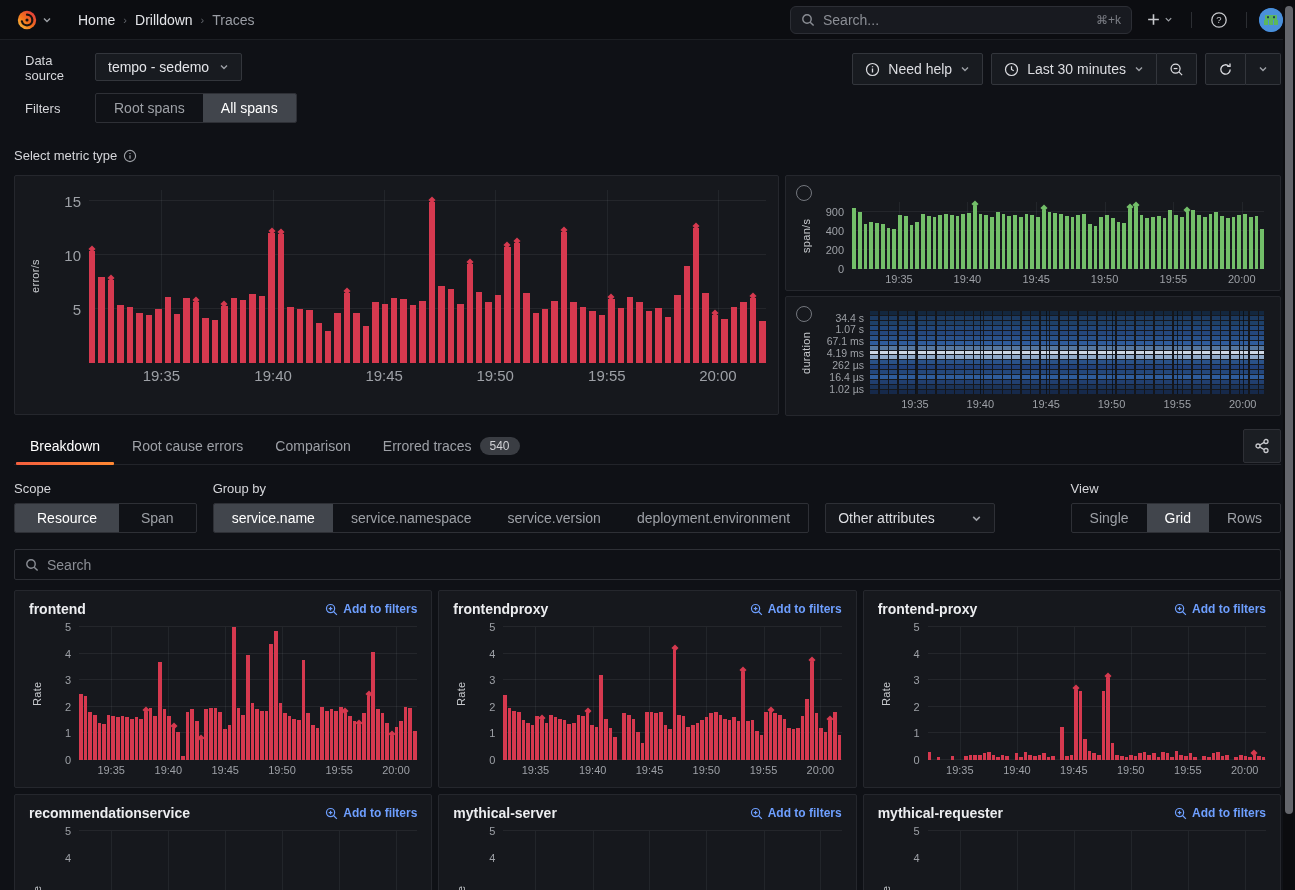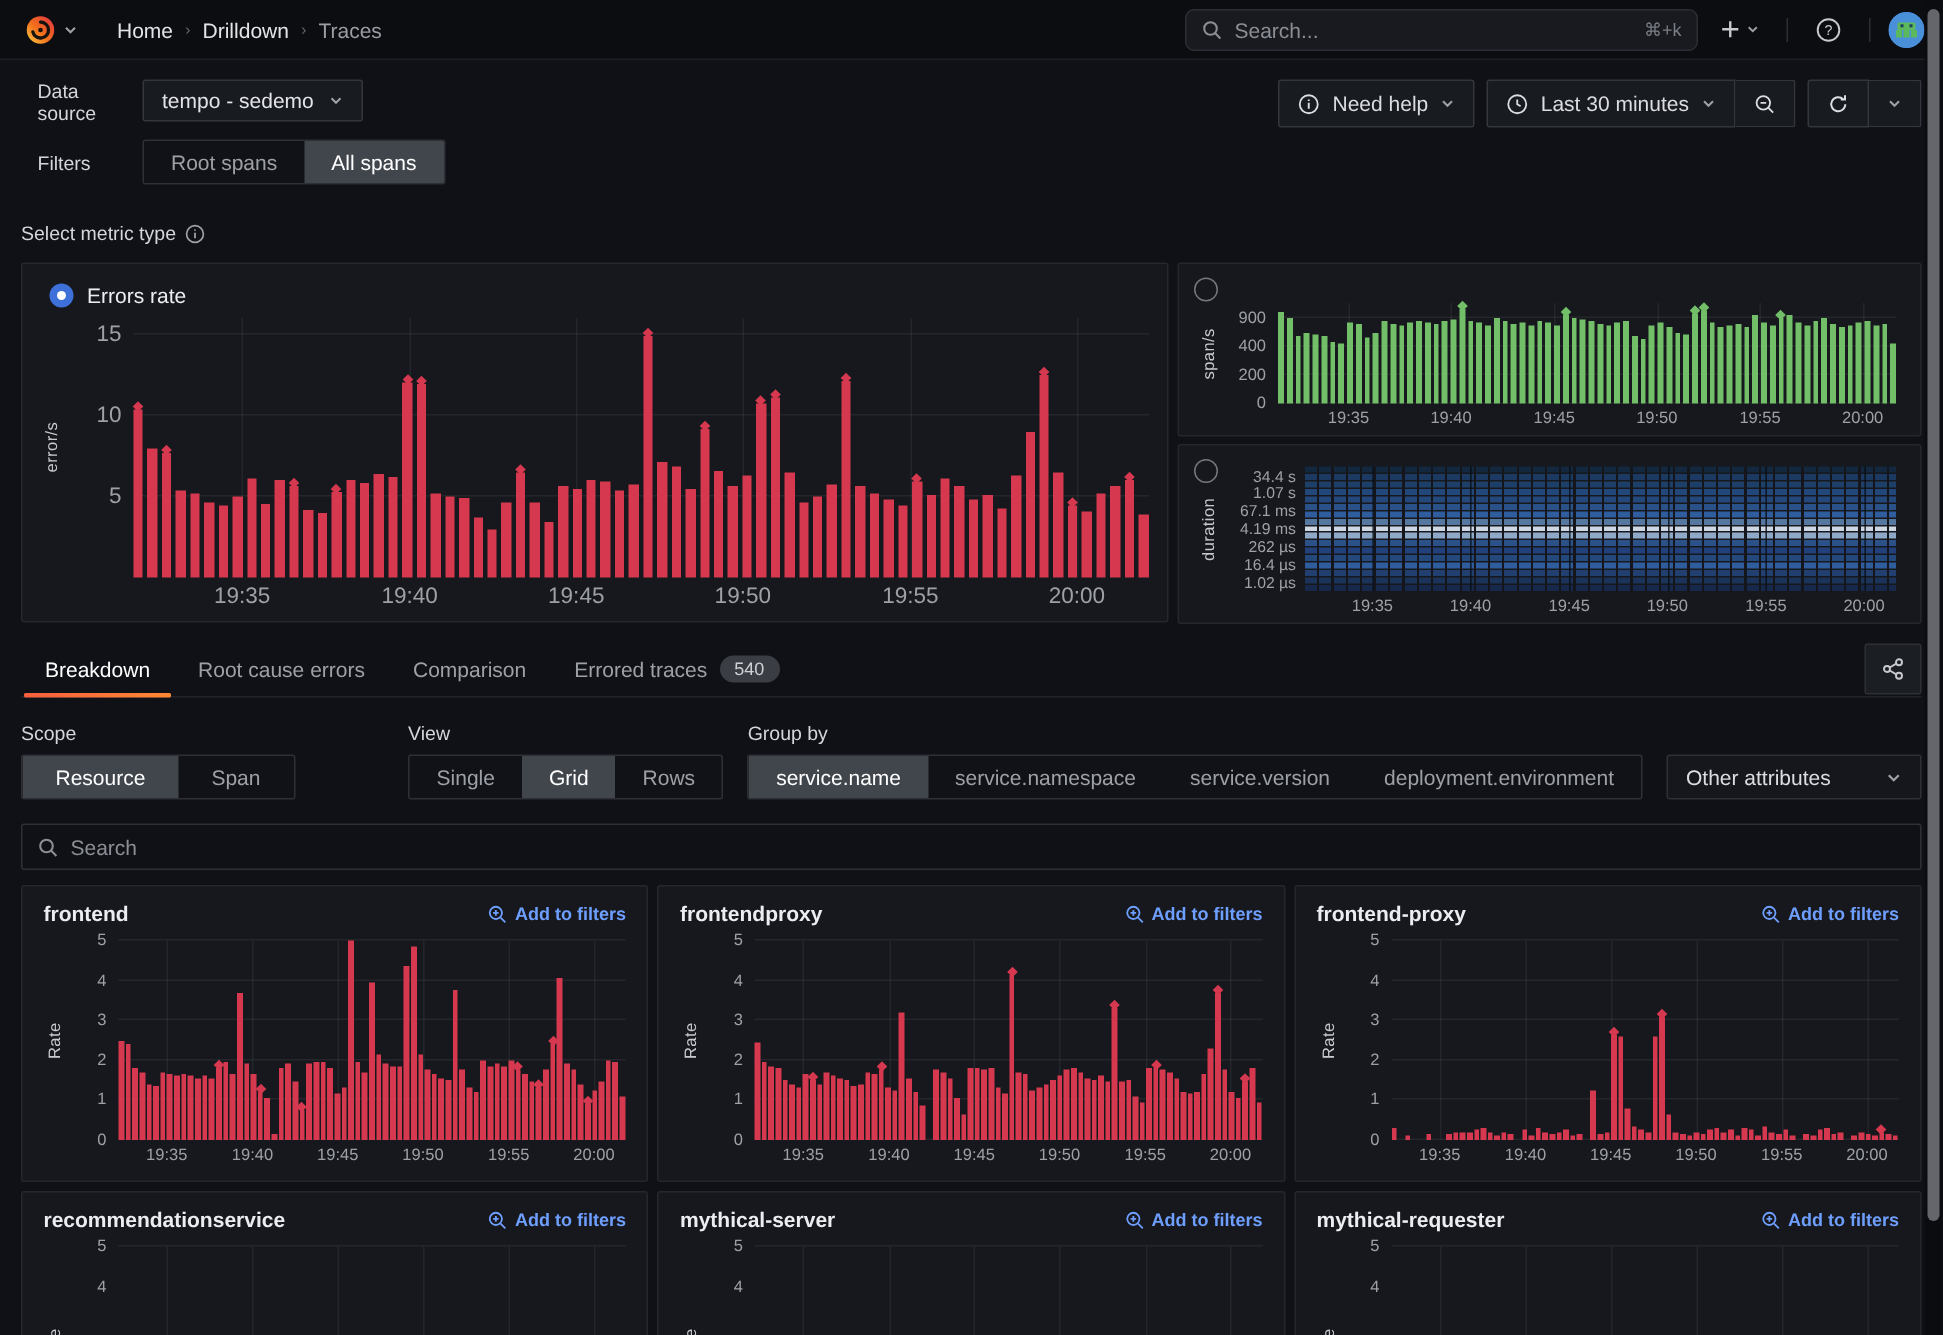--- a/index.html
+++ b/index.html
@@ -320,24 +320,20 @@
     <span class="icon">
       <svg width="14" height="14" viewBox="0 0 16 16">
           <circle cx="8" cy="8" r="6.4" fill="none" stroke="#9da0a6" stroke-width="1.3"></circle>
           <path d="M8 7 V11.2 M8 4.6 V5.6" stroke="#9da0a6" stroke-width="1.4"></path>
         </svg>
     </span>
   </div>
 
   <div class="panels-row">
     <div class="panel panel-main">
-      <div class="radio-row">
-        <span class="radio on"></span>
-        <span class="radio-label">Errors rate</span>
-      </div>
       <div class="chart chart-lg" id="chart-main">
         <div class="ylab">error/s</div>
           <div class="yaxis">
             <div class="ytick" style="bottom: 31.25%;">5</div>
             <div class="ytick" style="bottom: 62.5%;">10</div>
             <div class="ytick" style="bottom: 93.75%;">15</div>
           </div>
         <div class="plot">
             <div class="vgrid" style="left: 10.7%;"></div>
             <div class="vgrid" style="left: 27.2%;"></div>
@@ -670,45 +666,45 @@
 
 
   <div class="bd-controls">
     <div class="ctl-block">
       <span class="ctl-label">Scope</span>
       <div class="seg-group">
         <div class="seg-opt sel" style="padding:6px 22px">Resource</div>
         <div class="seg-opt" style="padding:6px 22px">Span</div>
       </div>
     </div>
-    <div class="ctl-block view-block">
-      <span class="ctl-label">View</span>
-      <div class="seg-group">
-        <div class="seg-opt">Single</div>
-        <div class="seg-opt sel">Grid</div>
-        <div class="seg-opt">Rows</div>
-      </div>
-    </div>
     <div class="ctl-block">
       <span class="ctl-label">Group by</span>
       <div style="display:flex; align-items:center; gap:16px;">
         <div class="seg-group">
           <div class="seg-opt sel">service.name</div>
           <div class="seg-opt">service.namespace</div>
           <div class="seg-opt">service.version</div>
           <div class="seg-opt">deployment.environment</div>
         </div>
         <div class="select-box">
           <span>Other attributes</span>
           <span class="icon">
             <svg width="11" height="11" viewBox="0 0 10 10">
                 <path d="M2 3.5 L5 6.5 L8 3.5" stroke="#9da0a6" stroke-width="1.4" fill="none"></path>
               </svg>
           </span>
         </div>
+      </div>
+    </div>
+    <div class="ctl-block view-block">
+      <span class="ctl-label">View</span>
+      <div class="seg-group">
+        <div class="seg-opt">Single</div>
+        <div class="seg-opt sel">Grid</div>
+        <div class="seg-opt">Rows</div>
       </div>
     </div>
   </div>
 
   <div class="search-row">
     <div class="big-search">
       <span class="icon">
         <svg width="14" height="14" viewBox="0 0 14 14">
             <circle cx="6" cy="6" r="4.2" fill="none" stroke="#8b8e95" stroke-width="1.4"></circle>
             <path d="M9.2 9.2 L12.6 12.6" stroke="#8b8e95" stroke-width="1.4"></path>

